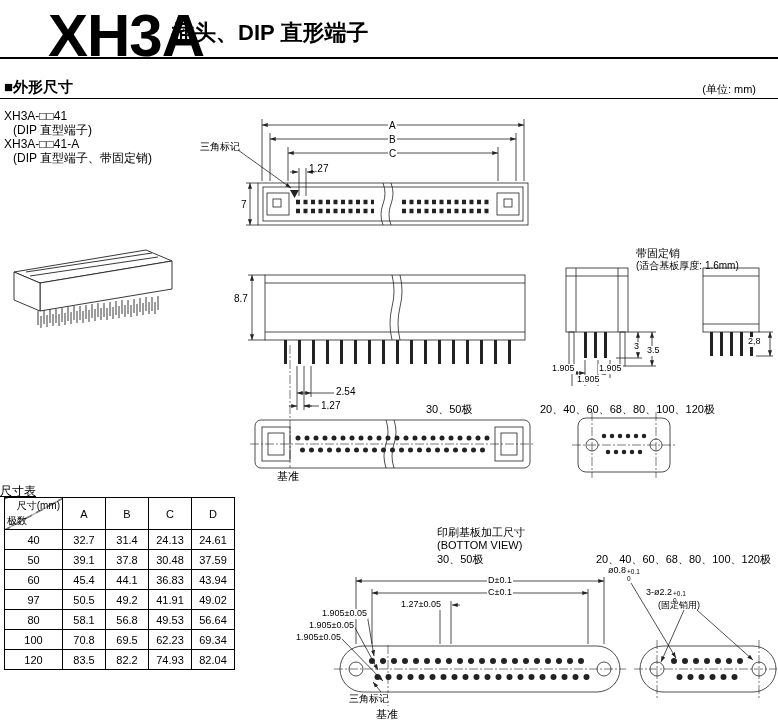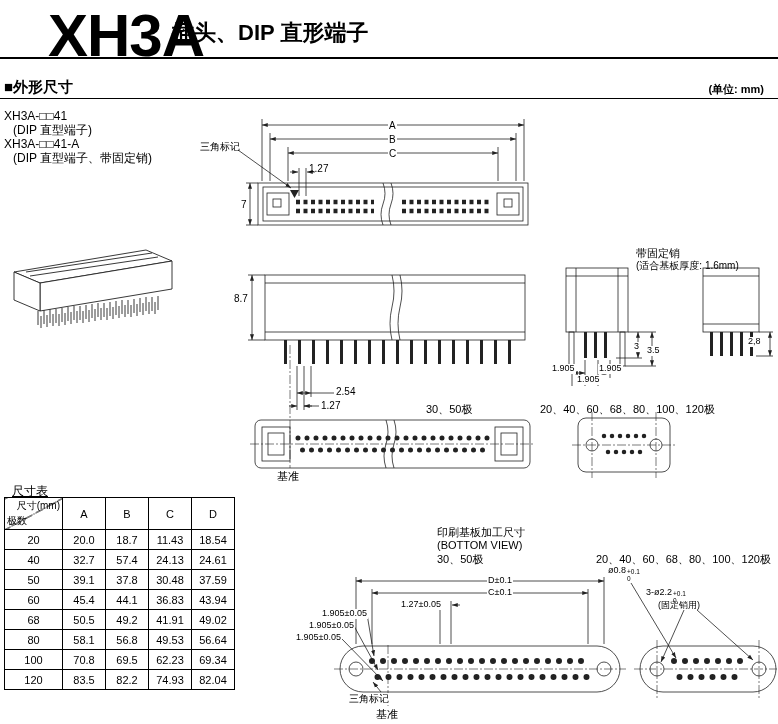--- a/index.html
+++ b/index.html
@@ -7,21 +7,21 @@
   body {
     width:778px; height:724px; overflow:hidden; position:relative;
     font-family:"Liberation Sans","DejaVu Sans",sans-serif; color:#000;
   }
   .page { position:absolute; left:0; top:0; width:778px; height:724px; background:#fff; }
   .drawings { position:absolute; left:0; top:0; }
   .model { position:absolute; left:4px; top:0px; font-size:60px; font-weight:bold; letter-spacing:-1px; line-height:1.2;margin-left:44px; }
   .subtitle { position:absolute; left:172px; top:18px; font-size:22px; font-weight:bold; }
   .rule-thick { position:absolute; left:0; top:57px; width:778px; height:2px; background:#000; }
   .section { position:absolute; left:4px; top:78px; font-size:15px; font-weight:bold; }
-  .unit { position:absolute; right:14px; top:82px; font-size:11px;font-weight:bold; }
+  .unit { position:absolute; right:22px; top:82px; font-size:11px; }
   .rule-thin { position:absolute; left:0; top:98px; width:778px; height:1px; background:#000; }
   .pn { position:absolute; left:4px; top:109px; font-size:12px; line-height:14px; }
   .pn .ind { padding-left:9px; }
   .lbl { position:absolute; font-size:10px; line-height:1.1; white-space:nowrap; }
   .f9 { font-size:9px; } .f11 { font-size:11px; }
   .bg { background:#fff; padding:0 1px; }
   .tol { display:inline-flex; flex-direction:column; font-size:6.5px; line-height:1.05; vertical-align:-1px; margin-left:1px; }
   .tol i { font-style:normal; display:block; }
   table.dim-table { position:absolute; left:4px; top:497px; border-collapse:collapse; background:#fff; }
   .dim-table th, .dim-table td {
@@ -30,21 +30,21 @@
   }
   .dim-table th { height:32px; }
   .dim-table .c0 { width:58px; }
   .dim-table .cn { width:43px; }
   .dim-table th.corner {
     position:relative; font-size:10px;
     background:linear-gradient(to bottom right, transparent 49.3%, #000 49.3%, #000 50.7%, transparent 50.7%);
   }
   .corner-top { position:absolute; right:2px; top:1px; }
   .corner-bottom { position:absolute; left:2px; bottom:1px; }
-  .tbl-title { position:absolute; left:12px; top:483px; font-size:12px;text-decoration:underline; }
+  .tbl-title { position:absolute; left:0; top:483px; font-size:12px;text-decoration:underline; }
 </style>
 </head>
 <body>
 
 <div class="page">
 
   <div class="model">XH3A</div>
   <div class="subtitle">插头、DIP 直形端子</div>
   <div class="rule-thick"></div>
   <div class="section">■外形尺寸</div>
@@ -261,49 +261,42 @@
           <span class="corner-bottom">极数</span>
         </th>
         <th class="cn">A</th>
         <th class="cn">B</th>
         <th class="cn">C</th>
         <th class="cn">D</th>
       </tr>
     </thead>
     <tbody>
       <tr>
-          <td>20</td>
-          <td>20.0</td>
-          <td>18.7</td>
-          <td>11.43</td>
-          <td>18.54</td>
-        </tr>
-      <tr>
           <td>40</td>
           <td>32.7</td>
-          <td>57.4</td>
+          <td>31.4</td>
           <td>24.13</td>
           <td>24.61</td>
         </tr>
       <tr>
           <td>50</td>
           <td>39.1</td>
           <td>37.8</td>
           <td>30.48</td>
           <td>37.59</td>
         </tr>
       <tr>
           <td>60</td>
           <td>45.4</td>
           <td>44.1</td>
           <td>36.83</td>
           <td>43.94</td>
         </tr>
       <tr>
-          <td>68</td>
+          <td>97</td>
           <td>50.5</td>
           <td>49.2</td>
           <td>41.91</td>
           <td>49.02</td>
         </tr>
       <tr>
           <td>80</td>
           <td>58.1</td>
           <td>56.8</td>
           <td>49.53</td>

